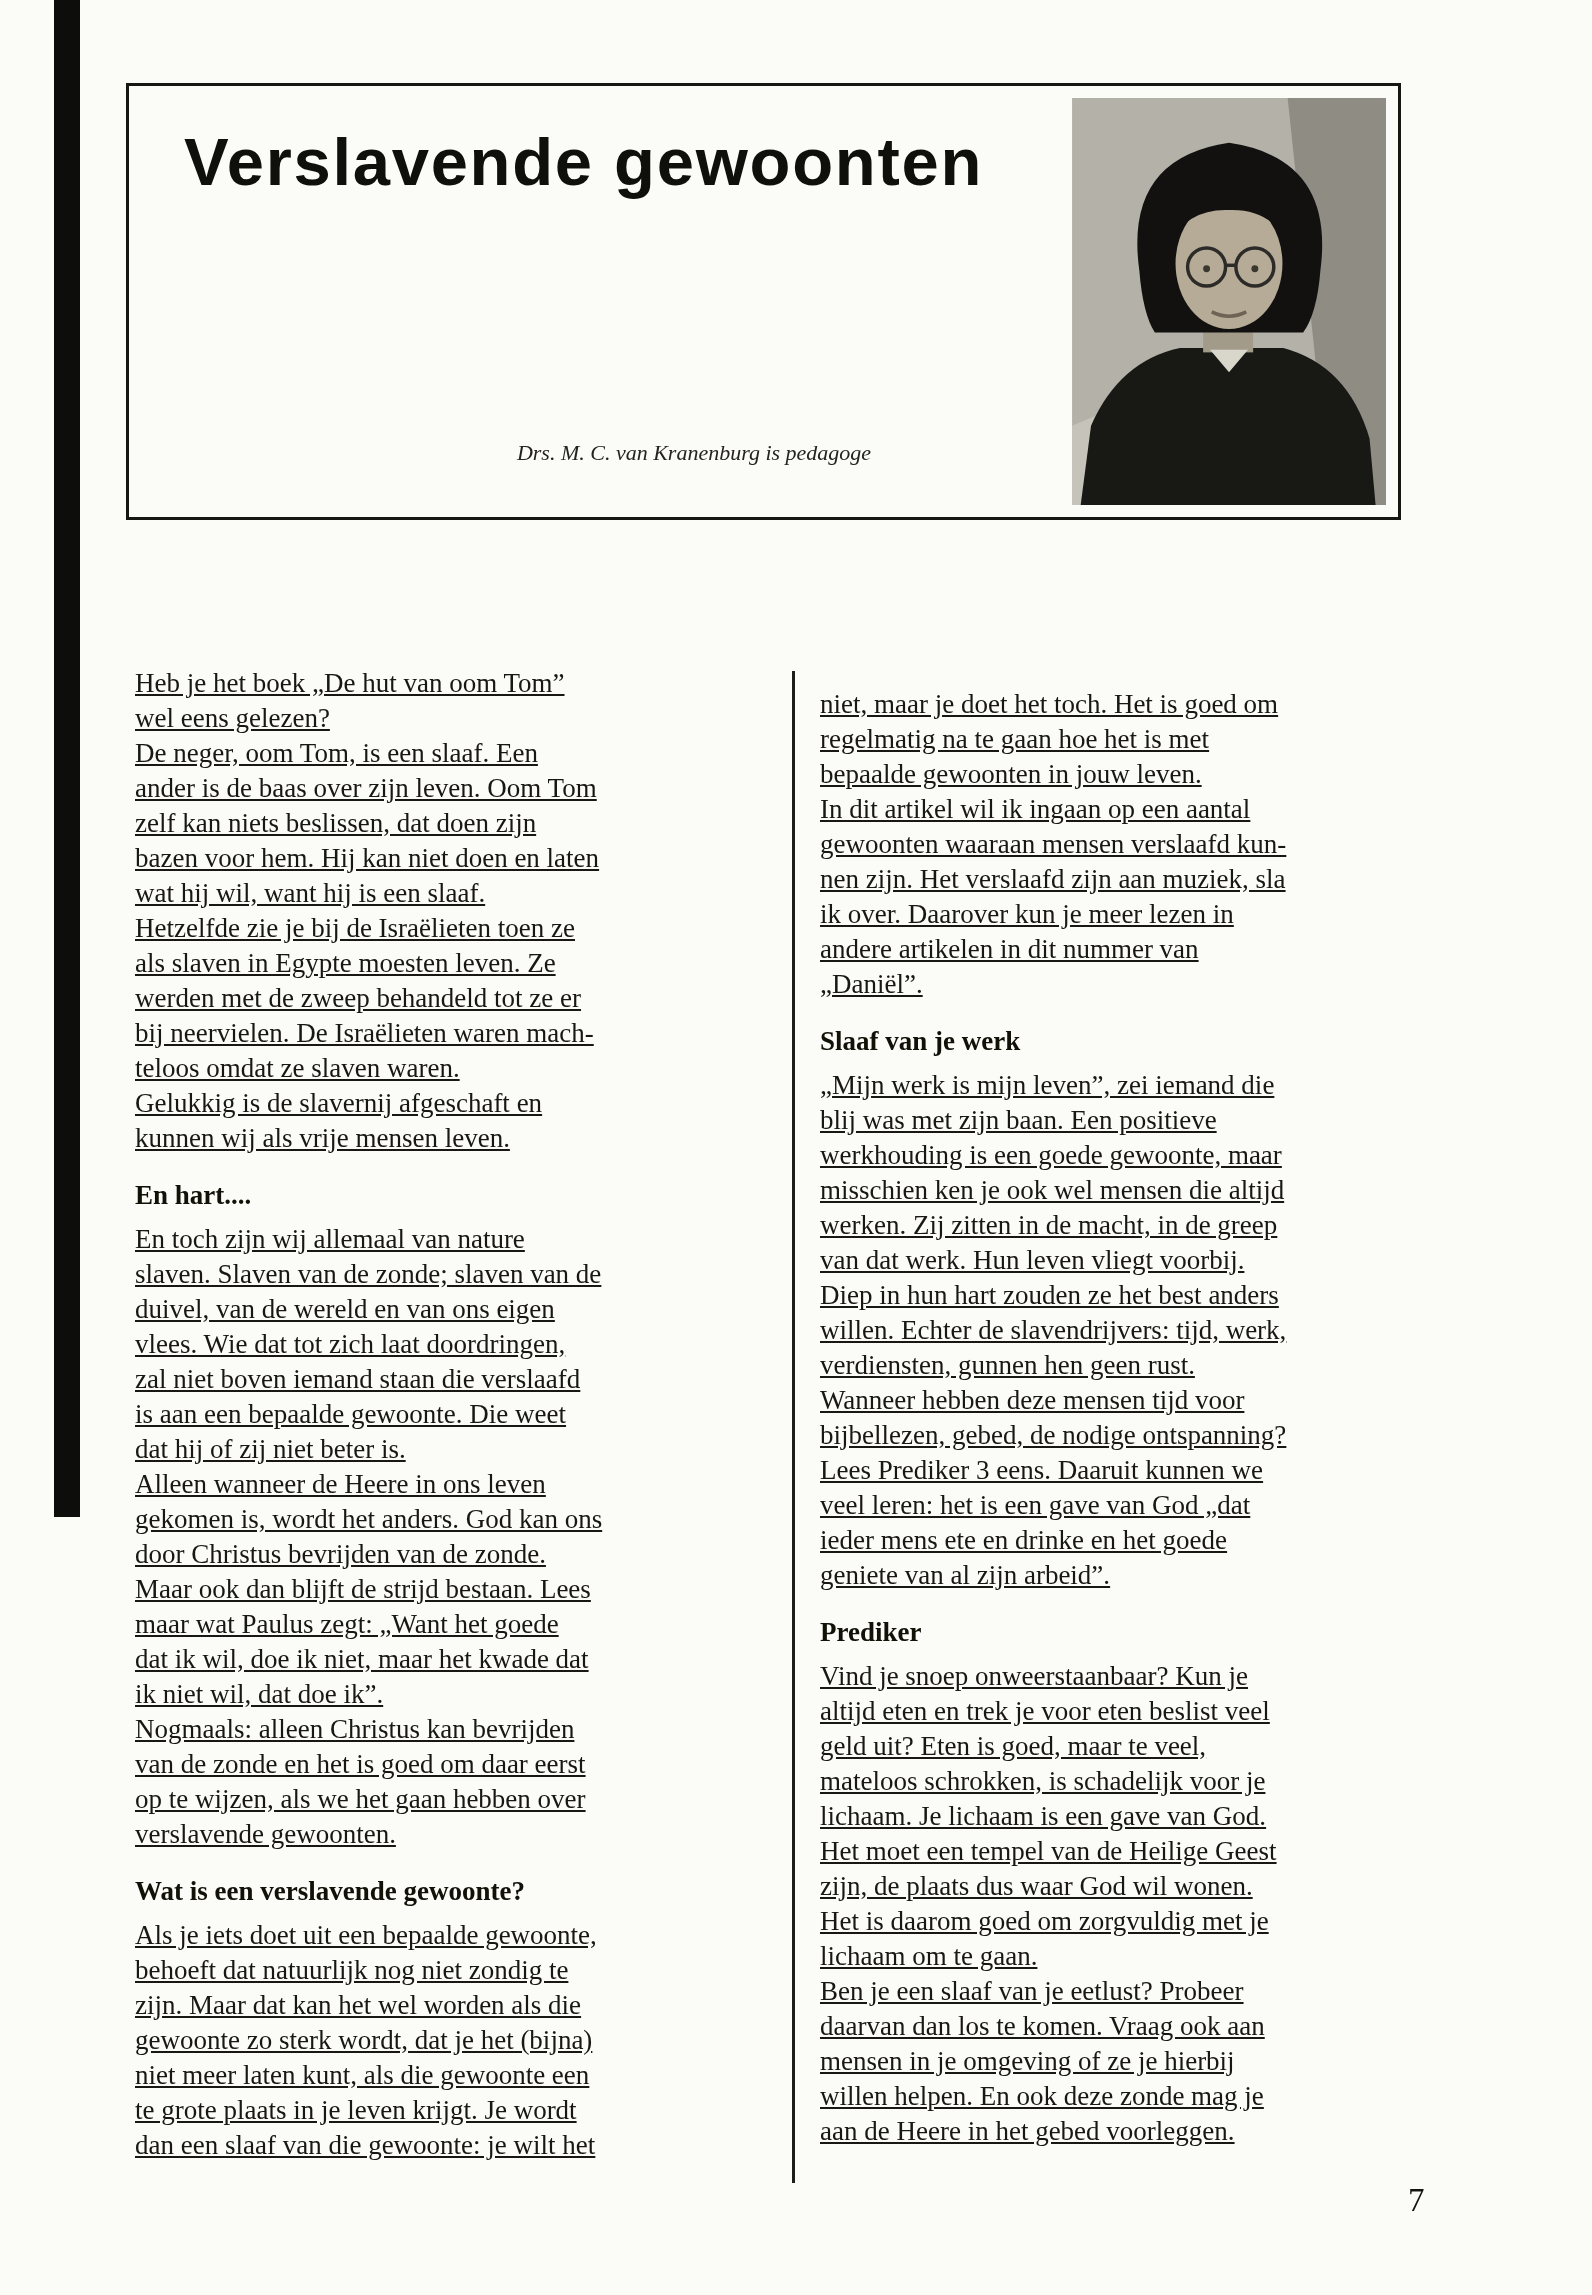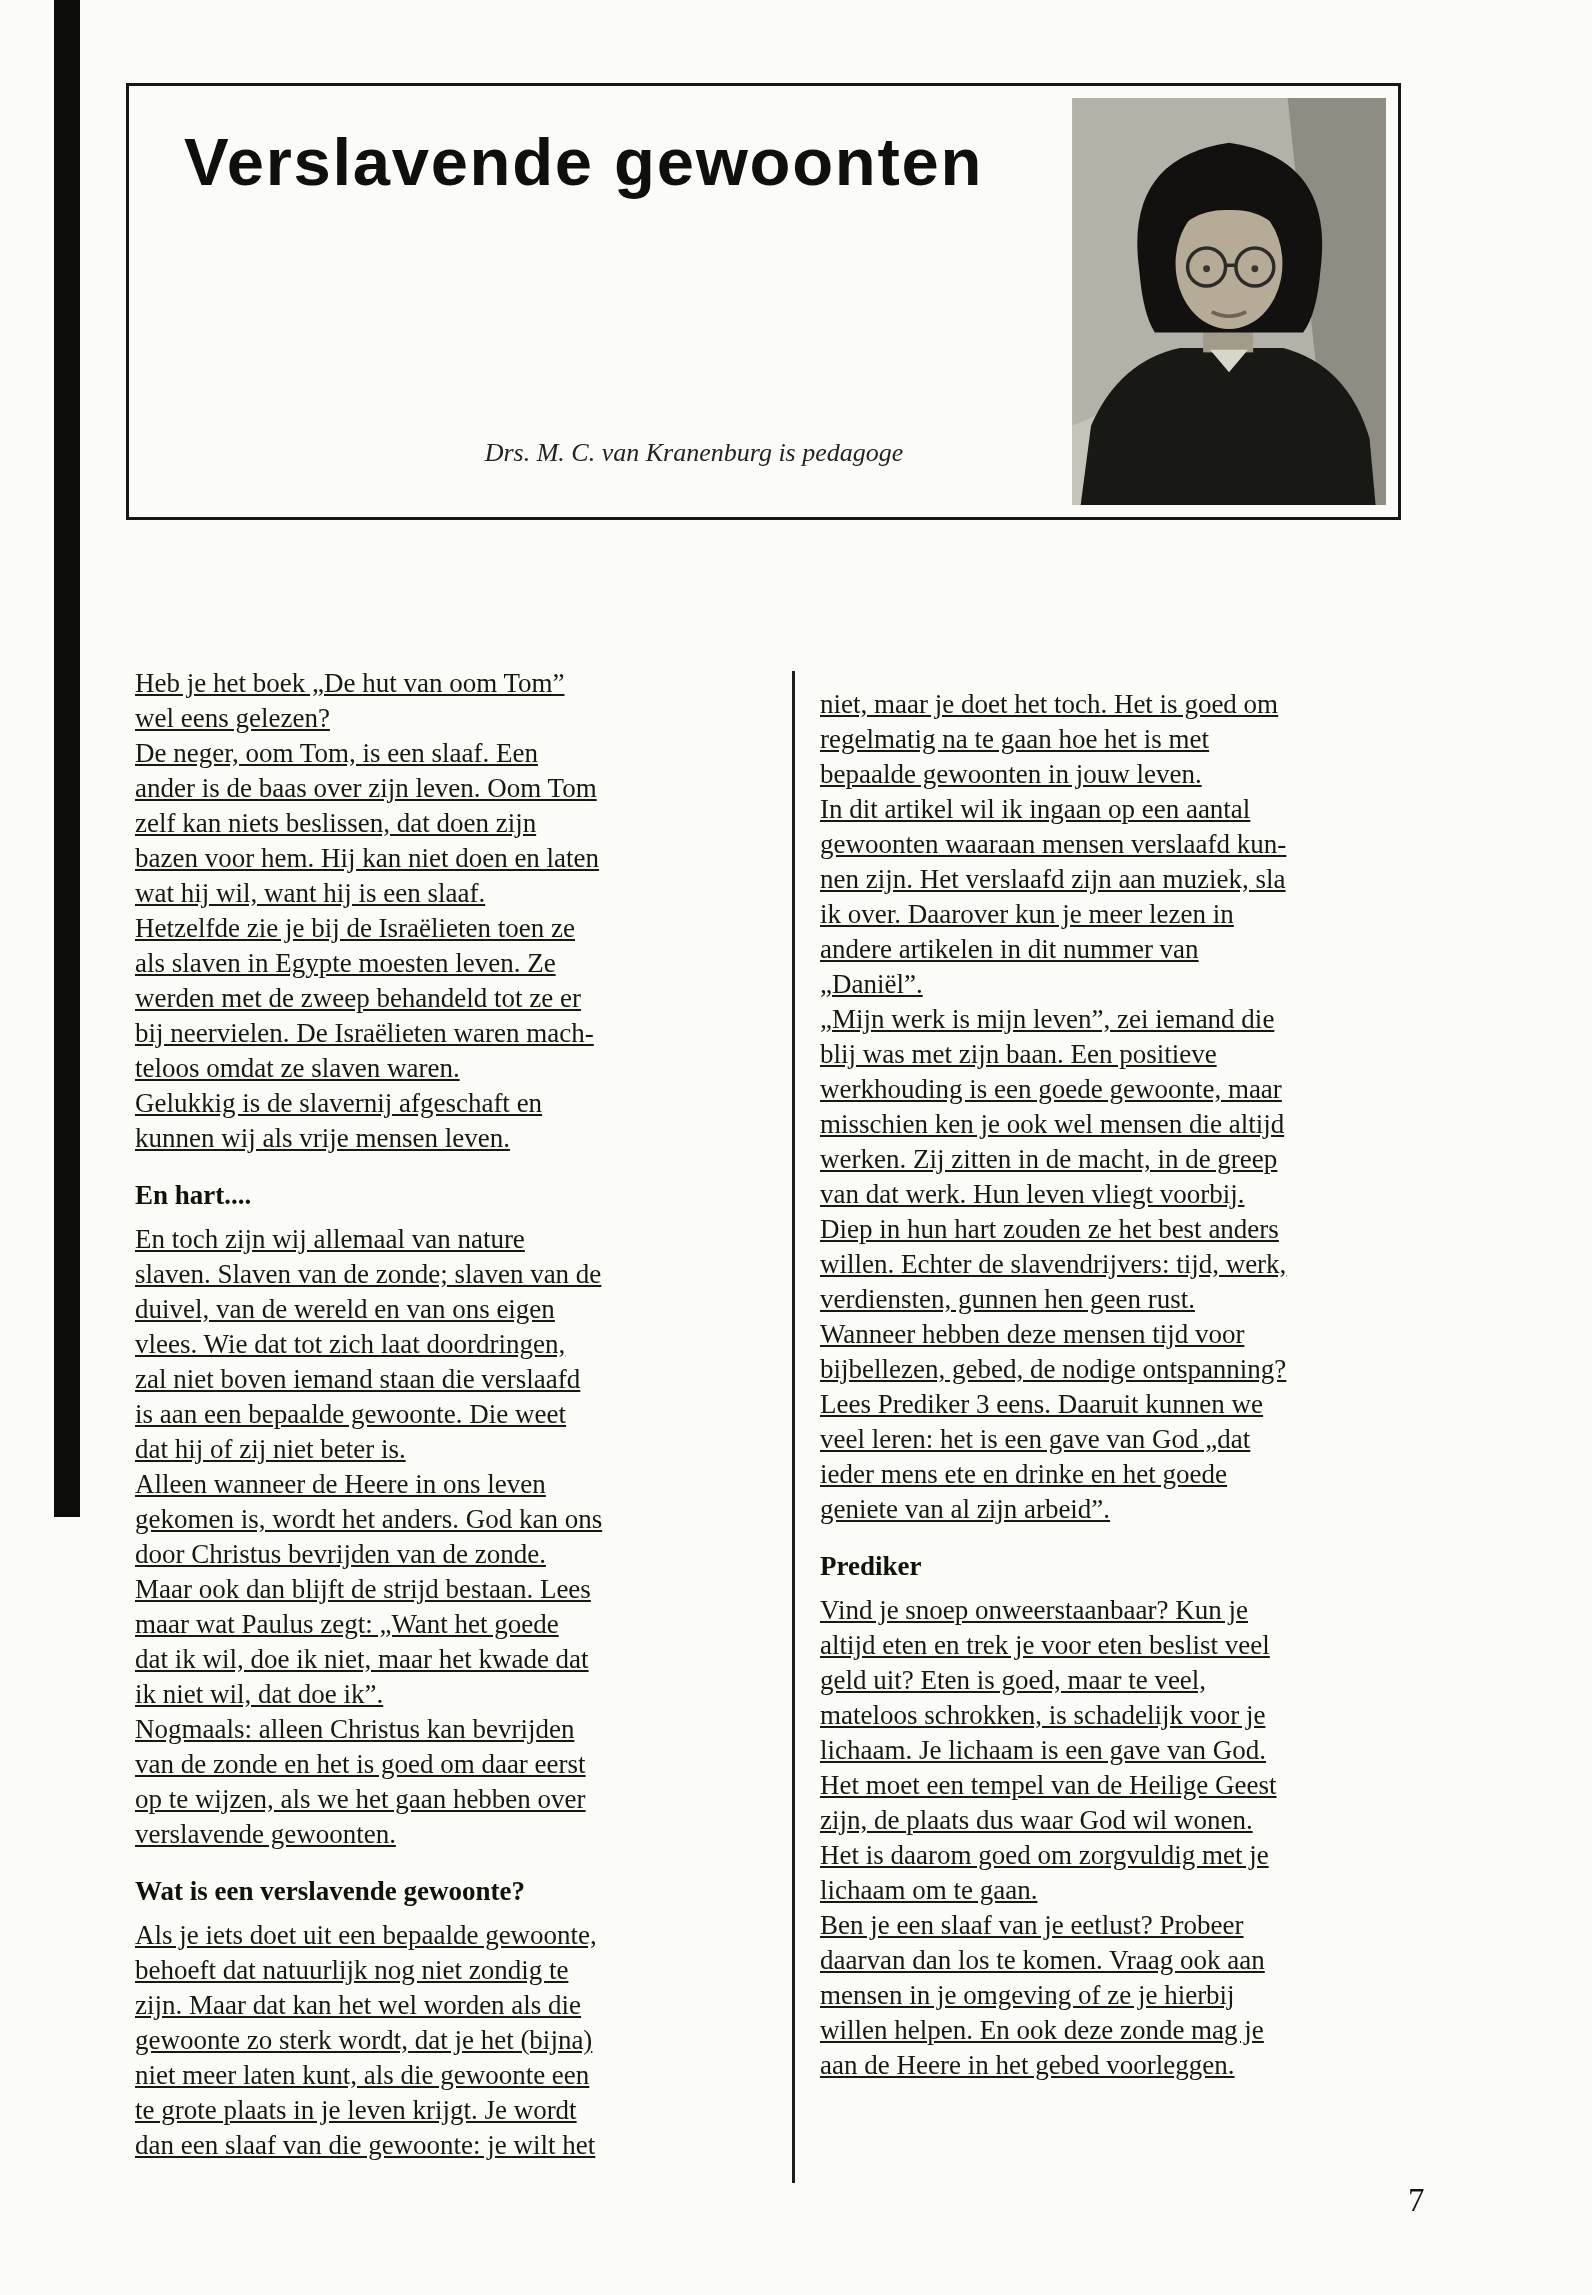--- a/index.html
+++ b/index.html
@@ -39,21 +39,21 @@
     letter-spacing: 1.7px;
     color: #0f0f0c;
     white-space: nowrap;
   }
   .caption {
     position: absolute;
     left: 112px; top: 349px;
     width: 906px;
     text-align: center;
     font-style: italic;
-    font-size: 26px;
+    font-size: 22px;
     line-height: 35px;
     color: #242320;
   }
   .photo {
     position: absolute;
     right: 12px; top: 12px;
     width: 314px; height: 407px;
     display: block;
   }
   .col {
@@ -184,20 +184,21 @@
   <div class="col col-right">
     <p>niet, maar je doet het toch. Het is goed om
 regelmatig na te gaan hoe het is met
 bepaalde gewoonten in jouw leven.
 In dit artikel wil ik ingaan op een aantal
 gewoonten waaraan mensen verslaafd kun-
 nen zijn. Het verslaafd zijn aan muziek, sla
 ik over. Daarover kun je meer lezen in
 andere artikelen in dit nummer van
 „Daniël”.</p>
+    <h3>Slaaf van je werk</h3>
     <p>„Mijn werk is mijn leven”, zei iemand die
 blij was met zijn baan. Een positieve
 werkhouding is een goede gewoonte, maar
 misschien ken je ook wel mensen die altijd
 werken. Zij zitten in de macht, in de greep
 van dat werk. Hun leven vliegt voorbij.
 Diep in hun hart zouden ze het best anders
 willen. Echter de slavendrijvers: tijd, werk,
 verdiensten, gunnen hen geen rust.
 Wanneer hebben deze mensen tijd voor

